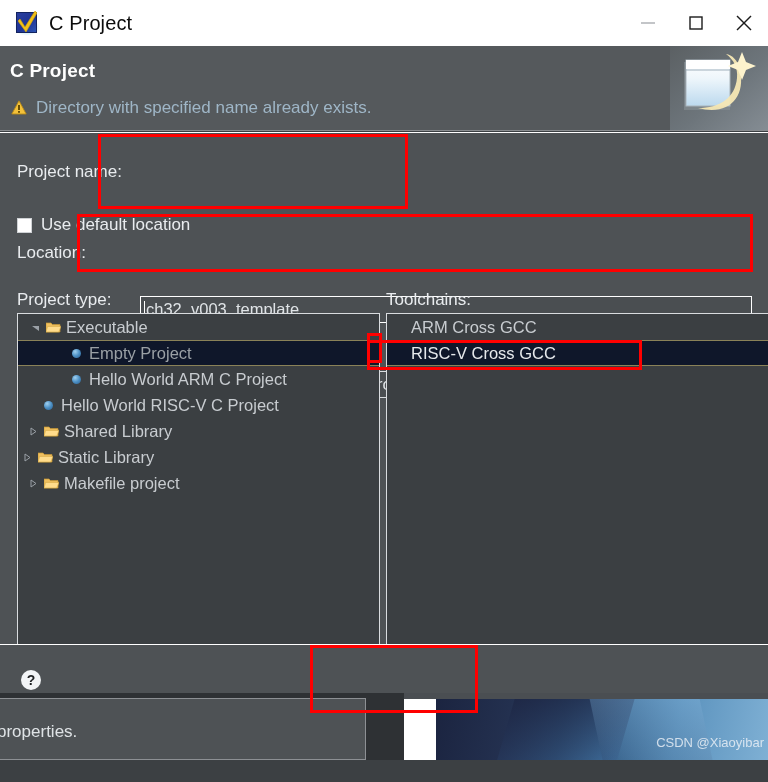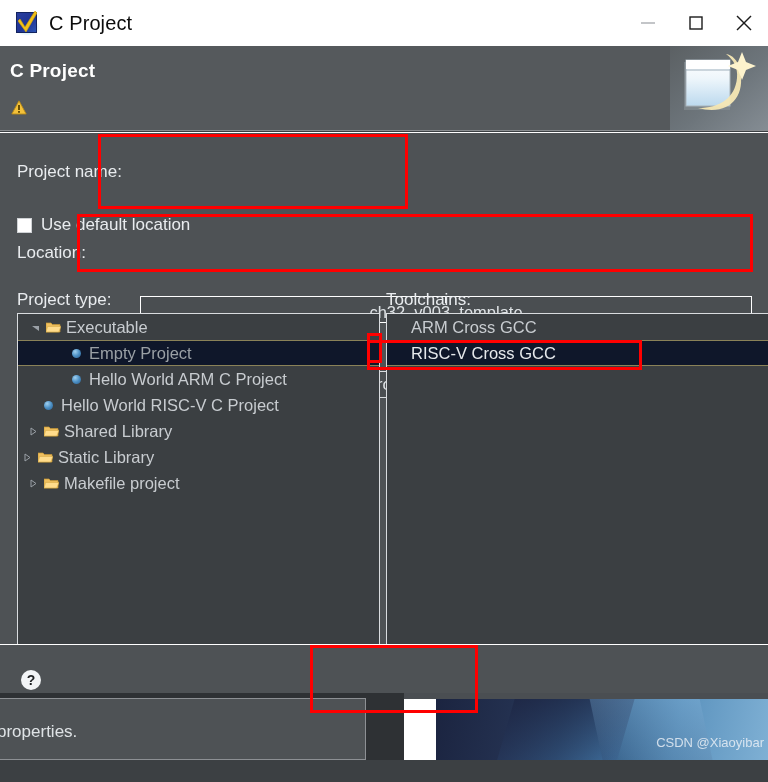--- a/index.html
+++ b/index.html
@@ -111,21 +111,21 @@
   .textfield {
     background: #4a4e51;
     border: 1px solid #d9dcdf;
     height: 27px;
     display: flex; align-items: center;
     padding: 0 3px;
     color: #dfe3e6;
     font-size: 16.5px;
     white-space: nowrap; overflow: hidden;
   }
-  .textfield.focused { border-color: #ffffff; flex-direction: column; }
+  .textfield.focused { border-color: #ffffff; }
   .caret {
     display: inline-block;
     width: 1px; height: 18px;
     background: #ffffff;
     margin-right: 1px;
   }
 
   .btn {
     background: #4e5255;
     border: 1px solid #c9ccd0;
@@ -314,20 +314,21 @@
     </div>
   </div>
 
   <div class="header">
     <div class="header-title">C Project</div>
     <svg class="warn-icon" viewBox="0 0 16 15">
       <path d="M8 0.8 L15.2 14 L0.8 14 Z" fill="#f3c13a" stroke="#b98a17" stroke-width="0.9"></path>
       <rect x="7.1" y="5" width="1.8" height="5" fill="#5d4400"></rect>
       <rect x="7.1" y="11" width="1.8" height="1.8" fill="#5d4400"></rect>
     </svg>
+    <div class="header-msg">Directory with specified name already exists.</div>
     <svg class="banner-art" viewBox="0 0 98 85">
       <defs>
         <linearGradient id="bgGrad" x1="0" y1="0" x2="1" y2="1">
           <stop offset="0%" stop-color="#5b6063"></stop>
           <stop offset="55%" stop-color="#6d757b"></stop>
           <stop offset="100%" stop-color="#858d94"></stop>
         </linearGradient>
         <linearGradient id="paperGrad" x1="0" y1="0" x2="0" y2="1">
           <stop offset="0%" stop-color="#ffffff"></stop>
           <stop offset="40%" stop-color="#eef6fb"></stop>

